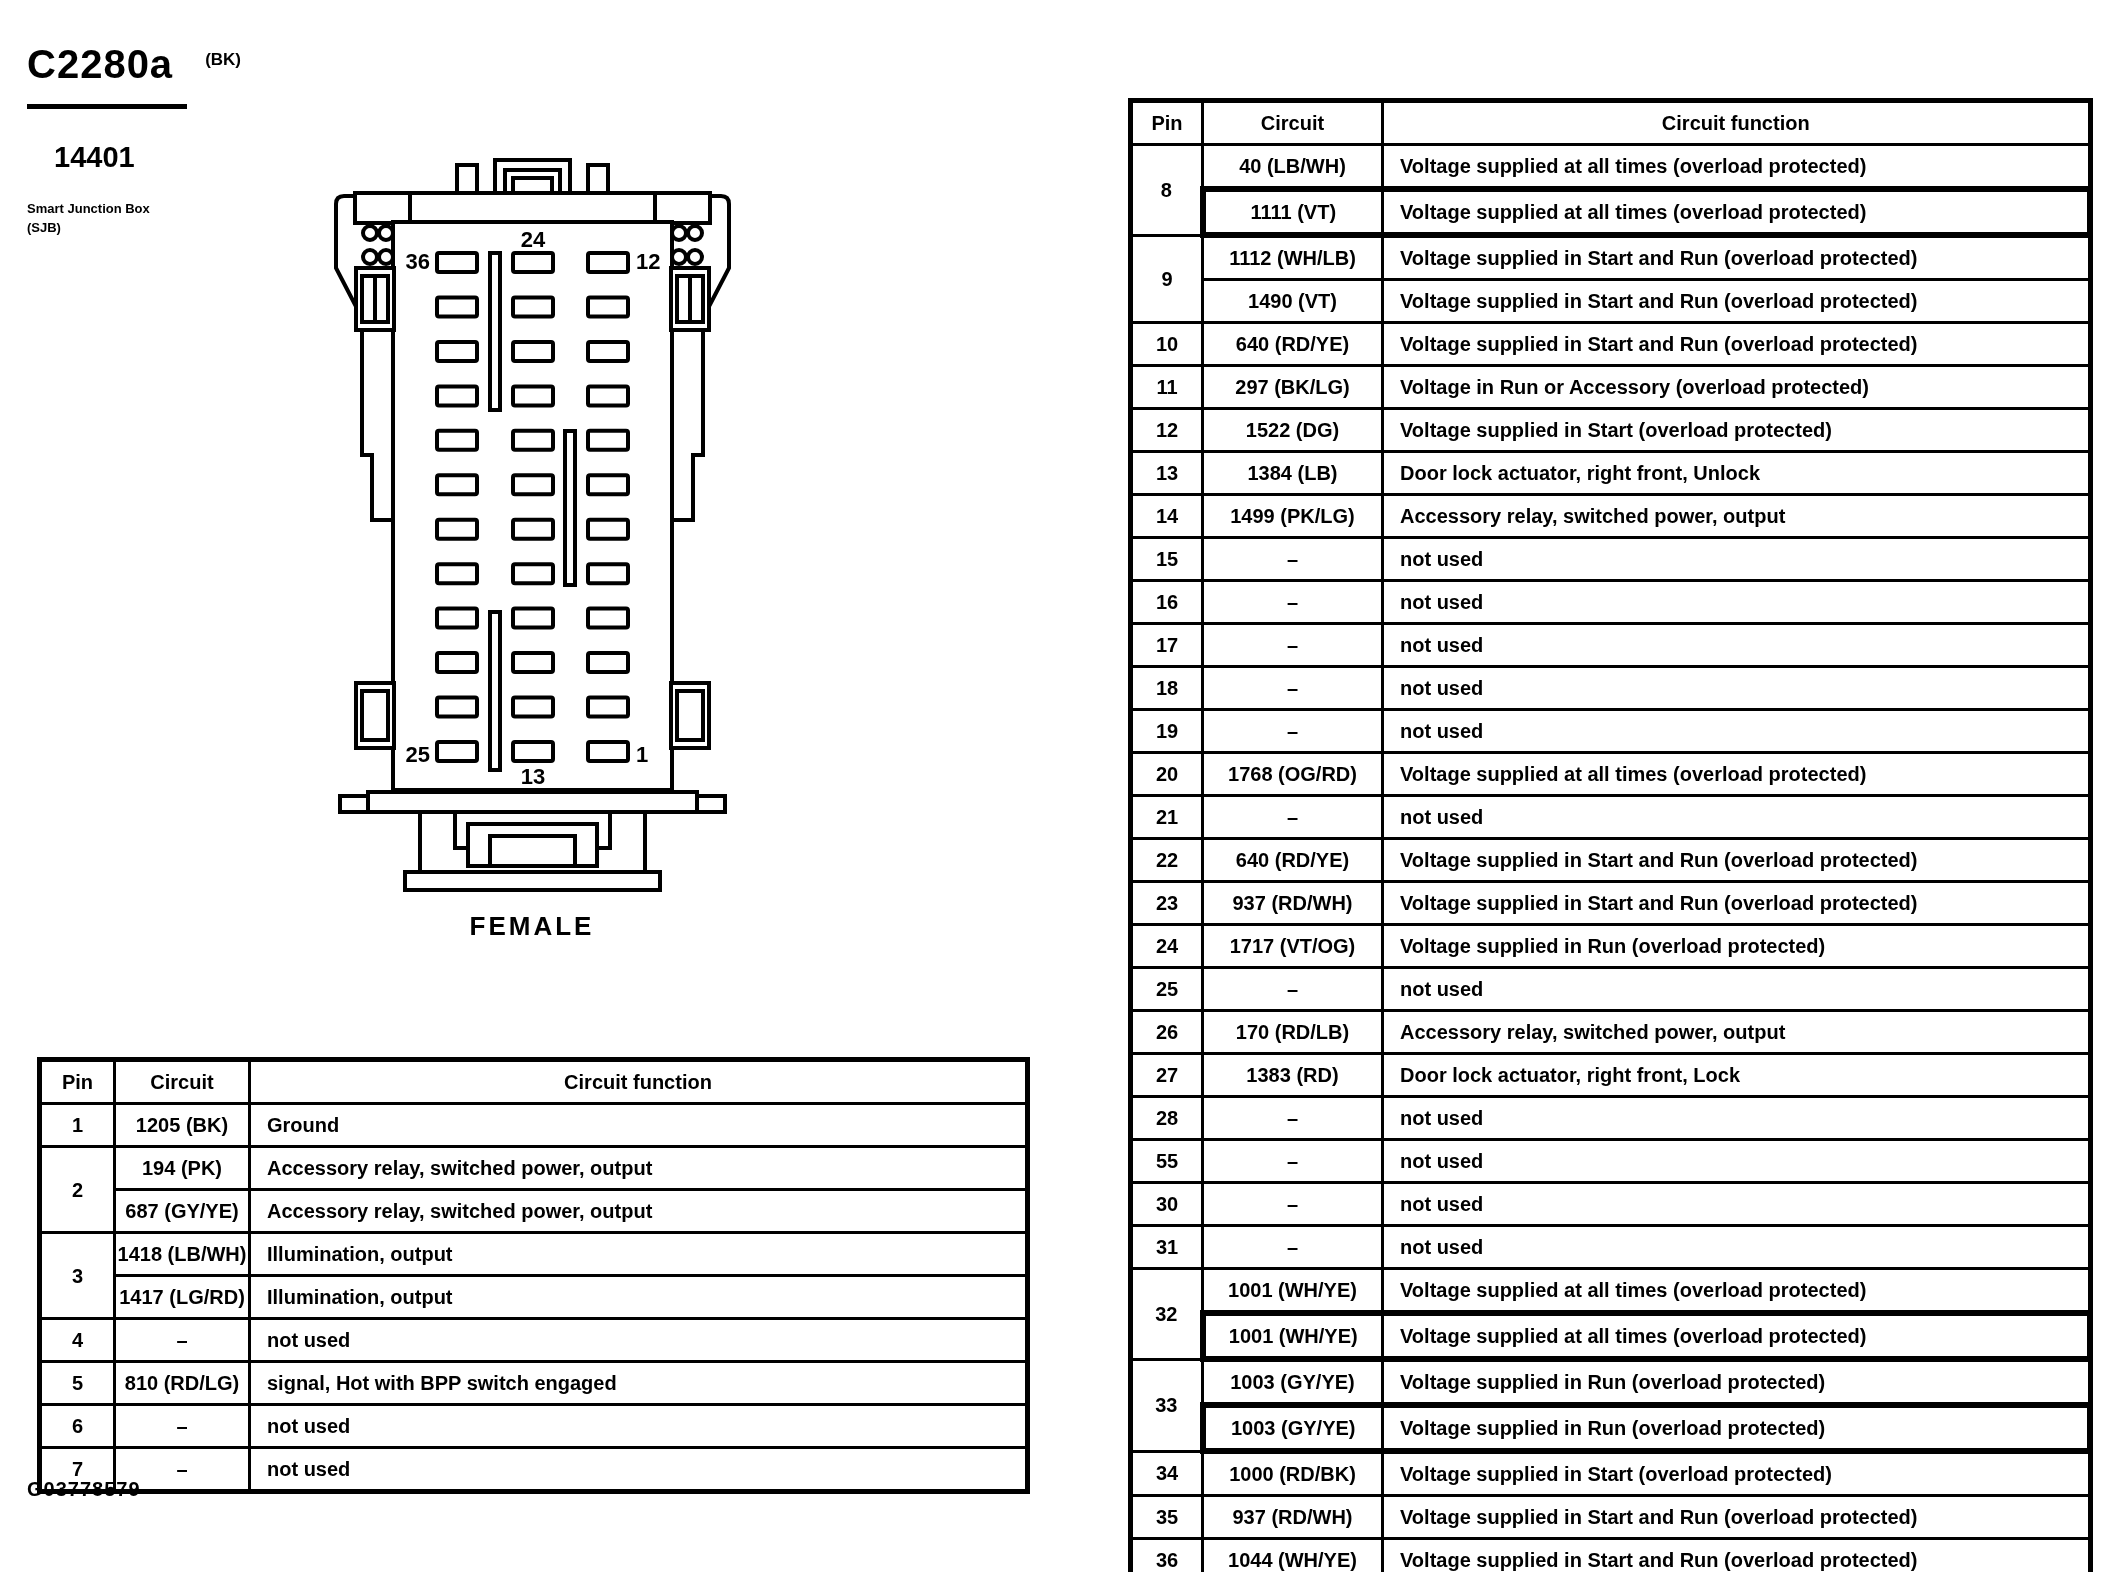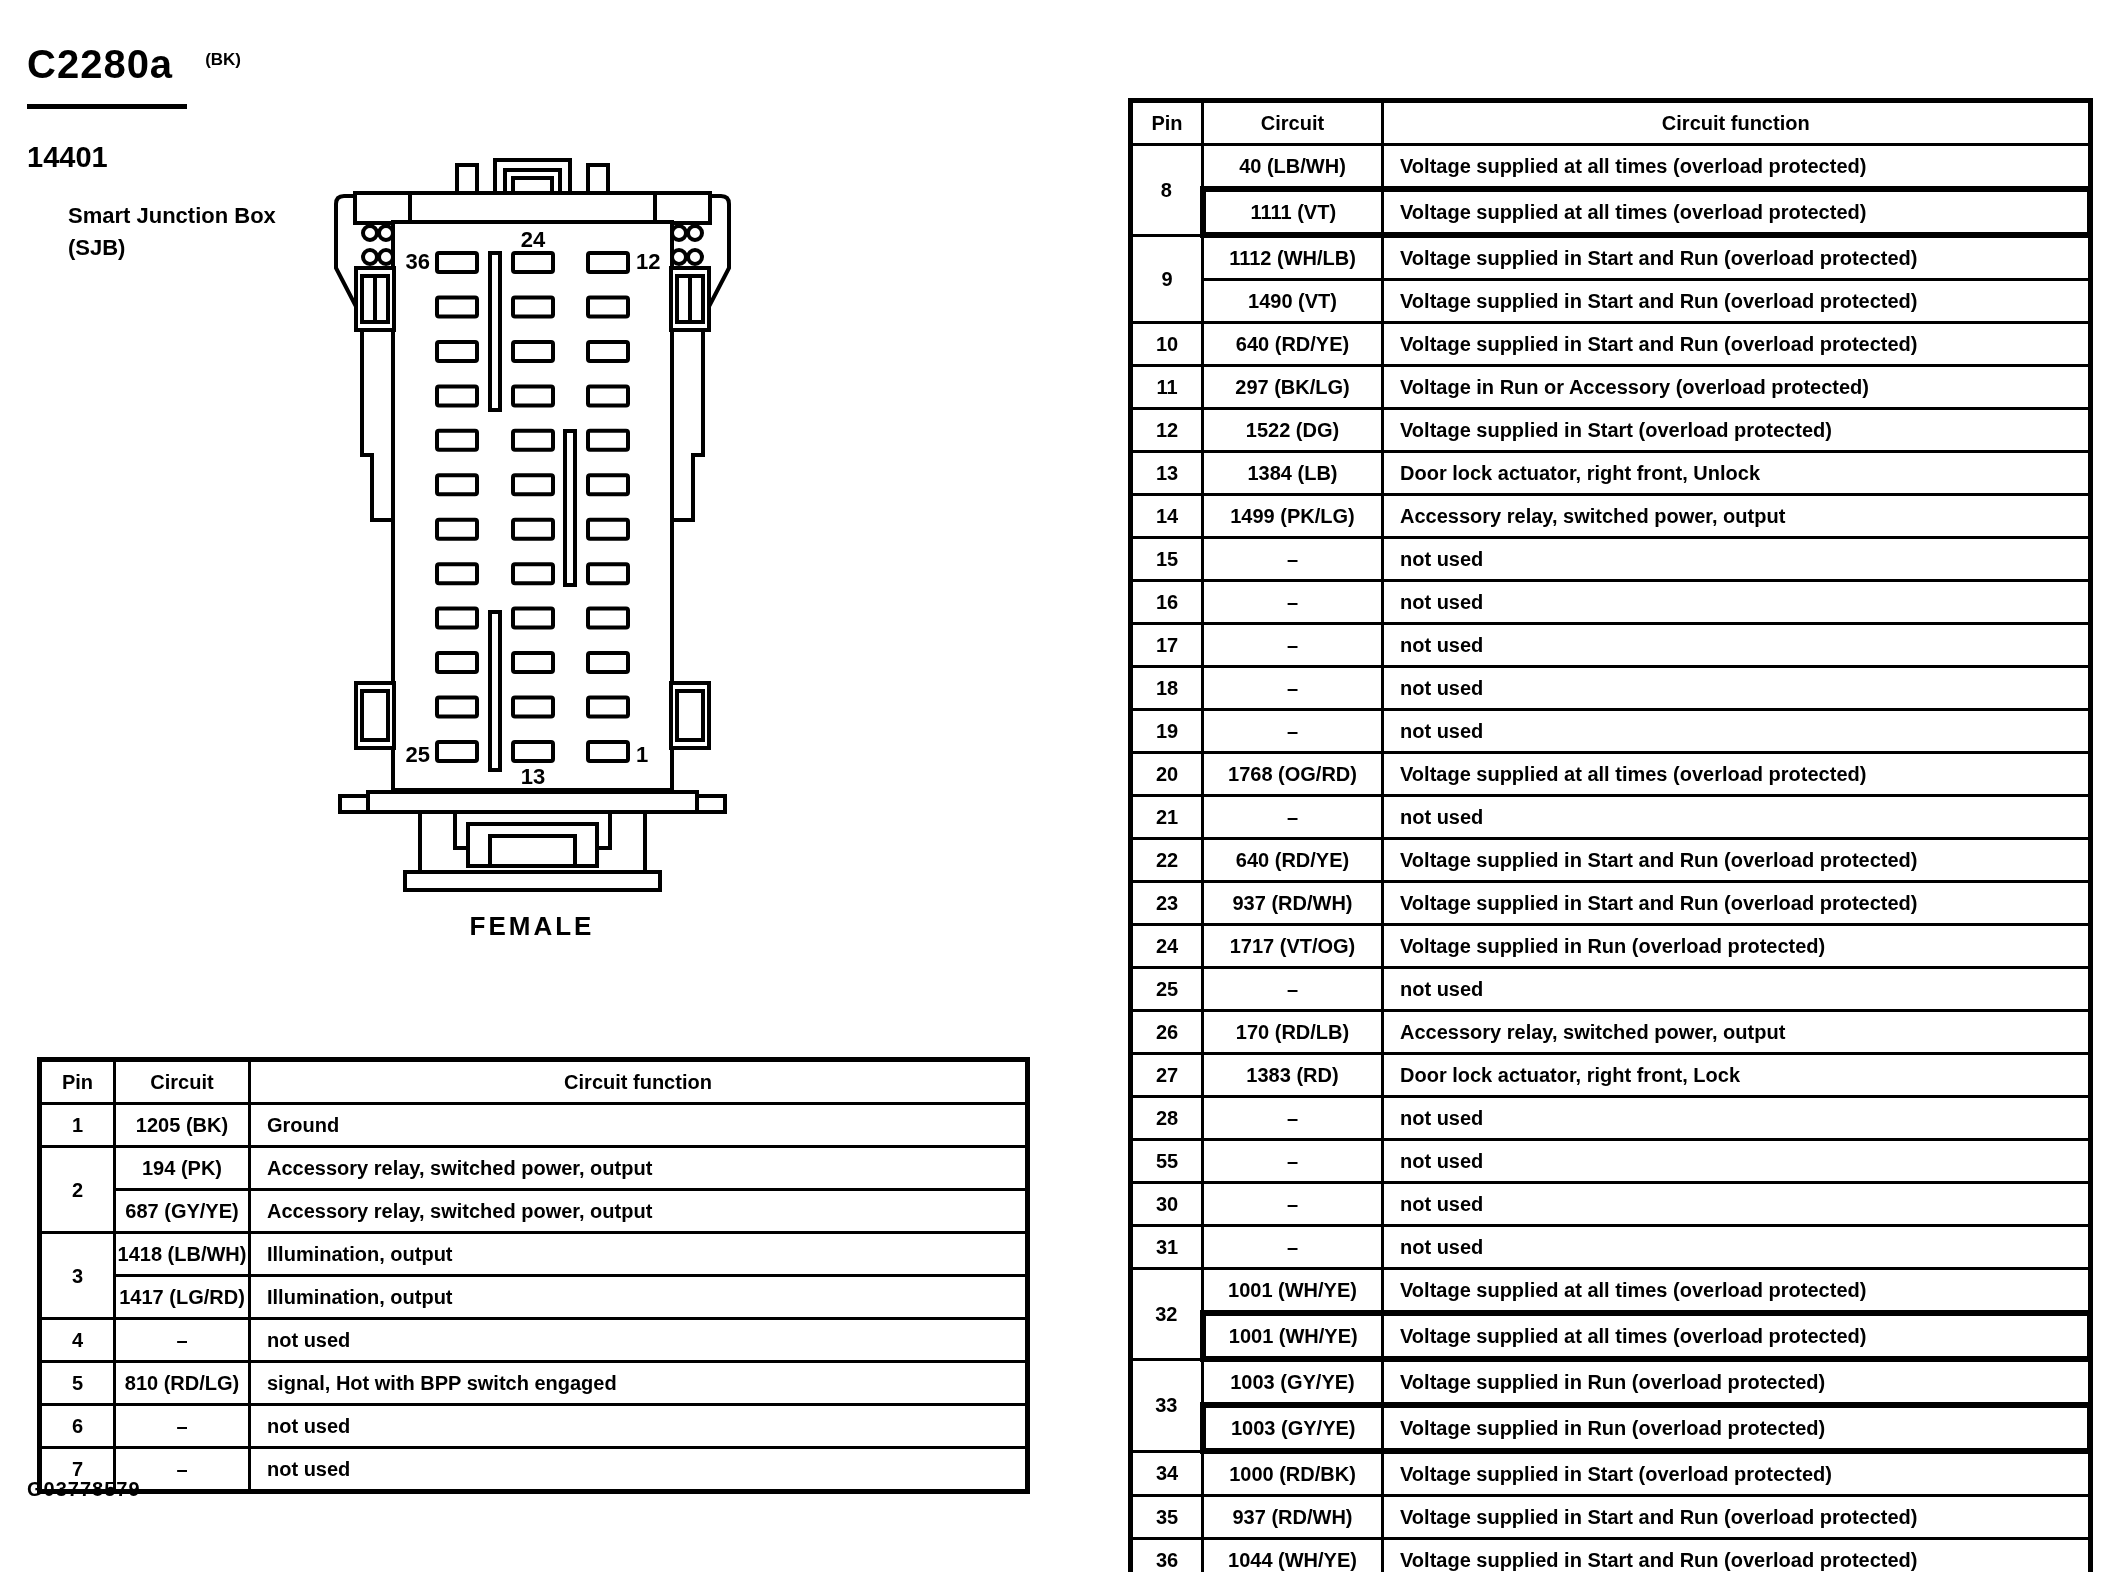--- a/index.html
+++ b/index.html
@@ -7,22 +7,22 @@
     position:relative;width:2124px;height:1572px;background:#ffffff;
     font-family:"Liberation Sans",sans-serif;color:#000;overflow:hidden;
   }
   
   .hdr{position:absolute;left:27px;top:44px;}
   .conn-id{
     display:inline-block;font-size:40px;font-weight:700;letter-spacing:1px;
     border-bottom:5px solid #000;padding:0 14px 20px 0;line-height:1;
   }
   .conn-color{display:inline-block;font-size:17px;font-weight:700;vertical-align:top;margin-left:18px;margin-top:6px;}
-  .part-no{font-size:29px;font-weight:700;margin-top:34px;line-height:1;}
-  .comp-name{font-size:22px;font-weight:700;margin-top:28px;line-height:1.45;white-space:pre-line;margin-left:41px;}
+  .part-no{font-size:29px;font-weight:700;margin-top:34px;line-height:1;margin-left:27px;}
+  .comp-name{font-size:13px;font-weight:700;margin-top:28px;line-height:1.45;white-space:pre-line;}
   
   .connector-wrap{position:absolute;left:240px;top:100px;width:560px;height:860px;}
   svg text{font-family:"Liberation Sans",sans-serif;font-weight:700;fill:#000;}
   
   table.pinout{
     border-collapse:collapse;table-layout:fixed;
     border:5px solid #000;background:#fff;
   }
   table.pinout th, table.pinout td{
     border:3px solid #000;height:40px;padding:0;

